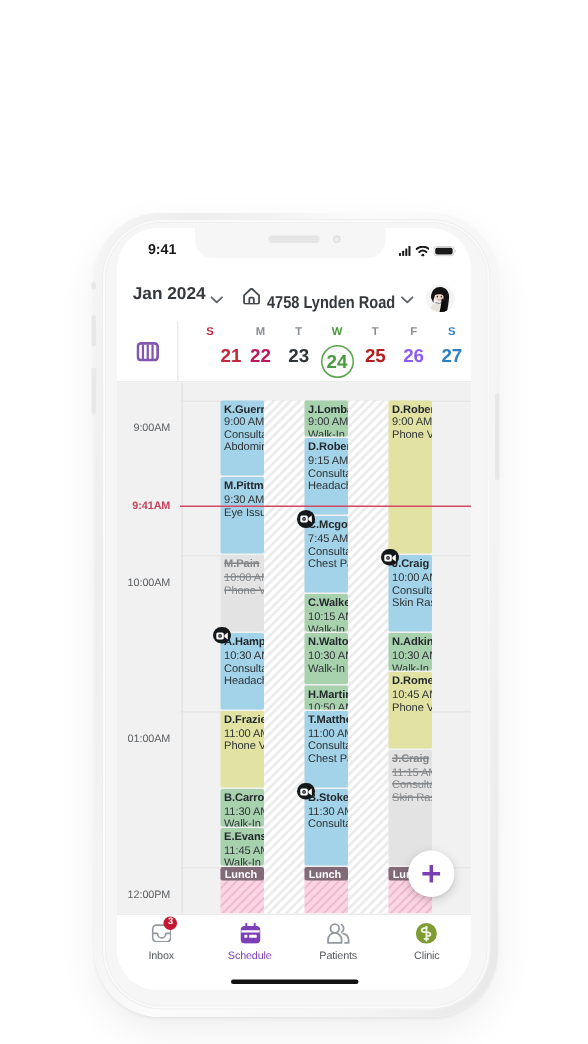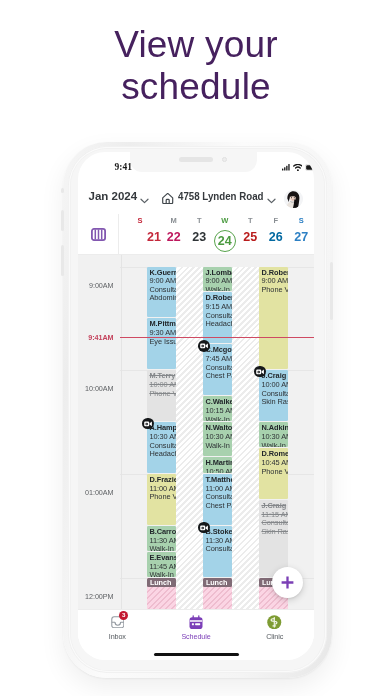--- a/index.html
+++ b/index.html
@@ -22,21 +22,21 @@
          border-bottom-left-radius:12px;border-bottom-right-radius:12px;}
   .speaker{position:absolute;left:49.8px;top:4.9px;width:34px;height:4.8px;border-radius:2.5px;background:#e5e5e5;}
   .camera{position:absolute;left:92.8px;top:5.2px;width:4.6px;height:4.6px;border-radius:50%;background:#ededed;border:0.9px solid #e0e0e0;}
   .home-ind{position:absolute;left:76px;bottom:4px;width:85px;height:3.5px;border-radius:2px;background:#111;}
 
   
   .app{position:absolute;left:0;top:28px;width:236px;height:480px;background:#fff;}
   .apphdr{position:relative;height:34px;display:flex;align-items:center;padding:4px 11.5px 0px 10.5px;white-space:nowrap;}
   .hdr-date{font-size:11.5px;color:#35393d;font-weight:bold;letter-spacing:0;}
   .chev{margin-left:3px;display:inline-block;}
-  .hdr-loc{display:flex;align-items:flex-start;margin-left:13px;white-space:nowrap;}
+  .hdr-loc{display:flex;align-items:flex-end;margin-left:13px;white-space:nowrap;}
   .hdr-loc-txt{font-size:11.5px;color:#35393d;font-weight:bold;letter-spacing:0;margin-left:4.5px;display:inline-block;transform:scaleX(0.845);transform-origin:left center;margin-right:-15.7px;}
   .avatar{width:18.5px;height:18.5px;border-radius:50%;margin-left:auto;overflow:hidden;background:#f2f3f5;position:relative;}
   .avatar svg{display:block;}
   
   .datestrip{position:relative;height:41px;display:flex;align-items:stretch;border-bottom:1px solid #ececec;}
   .viewbtn{width:41px;display:flex;align-items:center;justify-content:center;border-right:1px solid #ececec;height:100%;}
   .dates{flex:1;display:flex;}
   .dcell{flex:1;display:flex;flex-direction:column;align-items:center;justify-content:flex-start;gap:5px;padding-top:3px;}
   .dow{font-size:7.5px;font-weight:bold;line-height:8px;}
   .dnum{font-size:12.5px;font-weight:bold;line-height:14px;color:#2f3336;}
@@ -72,32 +72,28 @@
      display:flex;align-items:center;justify-content:center;z-index:5;}
   .fab{position:absolute;right:11.5px;bottom:62px;width:31px;height:31px;border-radius:50%;background:#fff;border:none;
        box-shadow:0 2px 7px rgba(0,0,0,.16),0 1px 2px rgba(0,0,0,.08);display:flex;align-items:center;justify-content:center;cursor:pointer;padding:0;}
   .tabbar{position:absolute;left:0;bottom:9px;width:100%;height:42px;background:#fff;border-top:1px solid #ececec;display:flex;align-items:flex-start;padding-top:4px;}
   .tab{flex:1;display:flex;flex-direction:column;align-items:center;gap:2px;}
   .tabic{position:relative;height:16px;display:flex;align-items:center;justify-content:center;overflow:visible;}
   .tablbl{font-size:7.2px;color:#54595e;line-height:9px;letter-spacing:-0.1px;}
   .tabbadge{position:absolute;right:-4px;top:-3.5px;width:9px;height:9px;border-radius:50%;background:#c31831;color:#fff;
      font-size:6.2px;font-weight:bold;display:flex;align-items:center;justify-content:center;line-height:1;}
   
-  .statusbar{position:absolute;left:16px;top:0;width:236px;height:28px;font-family:Liberation Serif, serif;}
+  .statusbar{position:absolute;left:0;top:0;width:236px;height:28px;}
   .sb-time{position:absolute;left:20.6px;top:9.6px;font-size:9.5px;font-weight:bold;color:#1a1a1a;letter-spacing:0;line-height:10px;}
   .sb-right{position:absolute;right:10px;top:11.7px;display:flex;align-items:flex-end;gap:2.6px;}
 </style>
 </head>
 <body>
 
 <div class="stage">
-  <div class="headline">
-    <div>View your</div>
-    <div>schedule</div>
-  </div>
 
   <div class="phone">
     <div class="btn-side" style="left:-1.5px;top:46px;width:3px;height:5px;"></div>
     <div class="btn-side" style="left:-1.5px;top:68px;width:3px;height:21px;"></div>
     <div class="btn-side" style="left:-1.5px;top:103px;width:3px;height:31px;"></div>
     <div class="btn-side" style="right:-1.5px;top:120px;width:3px;height:58px;"></div>
     <div class="phone-inner"></div>
     <div class="phone-inner2"></div>
     <div class="screen">
       <div class="notch">
@@ -194,21 +190,21 @@
               <div class="dcell">
                 <div class="dow" style="color: rgb(74, 154, 63);">W</div>
                 <div class="dnum today" style="color: rgb(74, 154, 63);">24</div>
               </div>
               <div class="dcell">
                 <div class="dow" style="color: rgb(138, 143, 148);">T</div>
                 <div class="dnum" style="color: #b91c1c;">25</div>
               </div>
               <div class="dcell">
                 <div class="dow" style="color: rgb(138, 143, 148);">F</div>
-                <div class="dnum" style="color: #0369a1;">26</div>
+                <div class="dnum" style="color: #8b5cf6;">26</div>
               </div>
               <div class="dcell">
                 <div class="dow" style="color: rgb(45, 128, 196);">S</div>
                 <div class="dnum" style="color: rgb(45, 128, 196);">27</div>
               </div>
             </div>
         </div>
         <div class="calwrap">
             <div class="calscroll" style="height: 489.44px;">
               <div class="gutter">
@@ -236,21 +232,21 @@
                   </div>
                   <div class="ev blue" style="top: 63.45px; height: 50.95px;">
                     <div class="evin">
                       <div class="nm">M.Pittman</div>
                       <div class="tm">9:30 AM</div>
                       <div class="tp">Eye Issue</div>
                     </div>
                   </div>
                   <div class="ev cancelled" style="top: 115.4px; height: 50.95px;">
                     <div class="evin">
-                      <div class="nm">M.Terry</div>
+                      <div class="nm">M.Pain</div>
                       <div class="tm">10:00 AM</div>
                       <div class="tp">Phone Visit</div>
                     </div>
                   </div>
                   <div class="ev blue" style="top: 167.35px; height: 50.95px; overflow: visible;">
                     <div class="evin">
                       <div class="nm">A.Hampton</div>
                       <div class="tm">10:30 AM</div>
                       <div class="tp">Consultation</div>
                       <div class="tp">Headache</div>
@@ -446,20 +442,31 @@
                   <rect x="0.5" y="2.3" width="13" height="11.8" rx="2.7" fill="#7c3fb8"></rect>
                   <path d="M0.9 5.9 L13.1 5.9" stroke="#fff" stroke-width="1.5"></path>
                   <rect x="2.9" y="8.2" width="2.0" height="2.0" rx="0.4" fill="#fff"></rect>
                   <rect x="6.1" y="8.2" width="5.1" height="2.0" rx="0.6" fill="#fff"></rect>
                 </svg>
               </div>
               <div class="tablbl" style="color: rgb(124, 63, 184);">Schedule</div>
             </div>
             <div class="tab">
               <div class="tabic">
+                <svg width="16" height="16" viewBox="0 0 16 16">
+                  <circle cx="5.2" cy="5.0" r="2.9" fill="none" stroke="#9399a0" stroke-width="1.2"></circle>
+                  <path d="M0.7 14.6 L0.7 12.4 A4.5 4.5 0 0 1 5.2 7.9 A4.5 4.5 0 0 1 9.7 12.4 L9.7 14.6 Z" fill="none" stroke="#9399a0" stroke-width="1.2" stroke-linejoin="round"></path>
+                  <path d="M9.7 2.5 A2.9 2.9 0 0 1 9.7 7.5" fill="none" stroke="#9399a0" stroke-width="1.2" stroke-linecap="round"></path>
+                  <path d="M10.8 8.4 A4.5 4.5 0 0 1 14.4 12.4 L14.4 14.6 L12.1 14.6" fill="none" stroke="#9399a0" stroke-width="1.2" stroke-linejoin="round" stroke-linecap="round"></path>
+                </svg>
+              </div>
+              <div class="tablbl">Patients</div>
+            </div>
+            <div class="tab">
+              <div class="tabic">
                 <svg width="14.5" height="14.5" viewBox="0 0 14.5 14.5">
                   <circle cx="7.25" cy="7.25" r="7" fill="#7e9c33"></circle>
                   <path d="M7.3 2.9 L7.3 12.0" stroke="#eef3e2" stroke-width="1.25" stroke-linecap="round"></path>
                   <path d="M7.3 3.6 C5.0 3.6 4.1 4.3 4.1 5.1 C4.1 5.9 5.0 6.4 7.3 6.4 C9.3 6.4 9.9 7.0 9.9 7.8 C9.9 8.6 9.2 9.0 8.2 9.0" fill="none" stroke="#eef3e2" stroke-width="1.25" stroke-linecap="round"></path>
                   <circle cx="7.35" cy="2.95" r="0.75" fill="#eef3e2"></circle>
                   <path d="M5.9 10.9 L8.6 10.9" stroke="#eef3e2" stroke-width="1.1" stroke-linecap="round"></path>
                 </svg>
               </div>
               <div class="tablbl">Clinic</div>
             </div>

